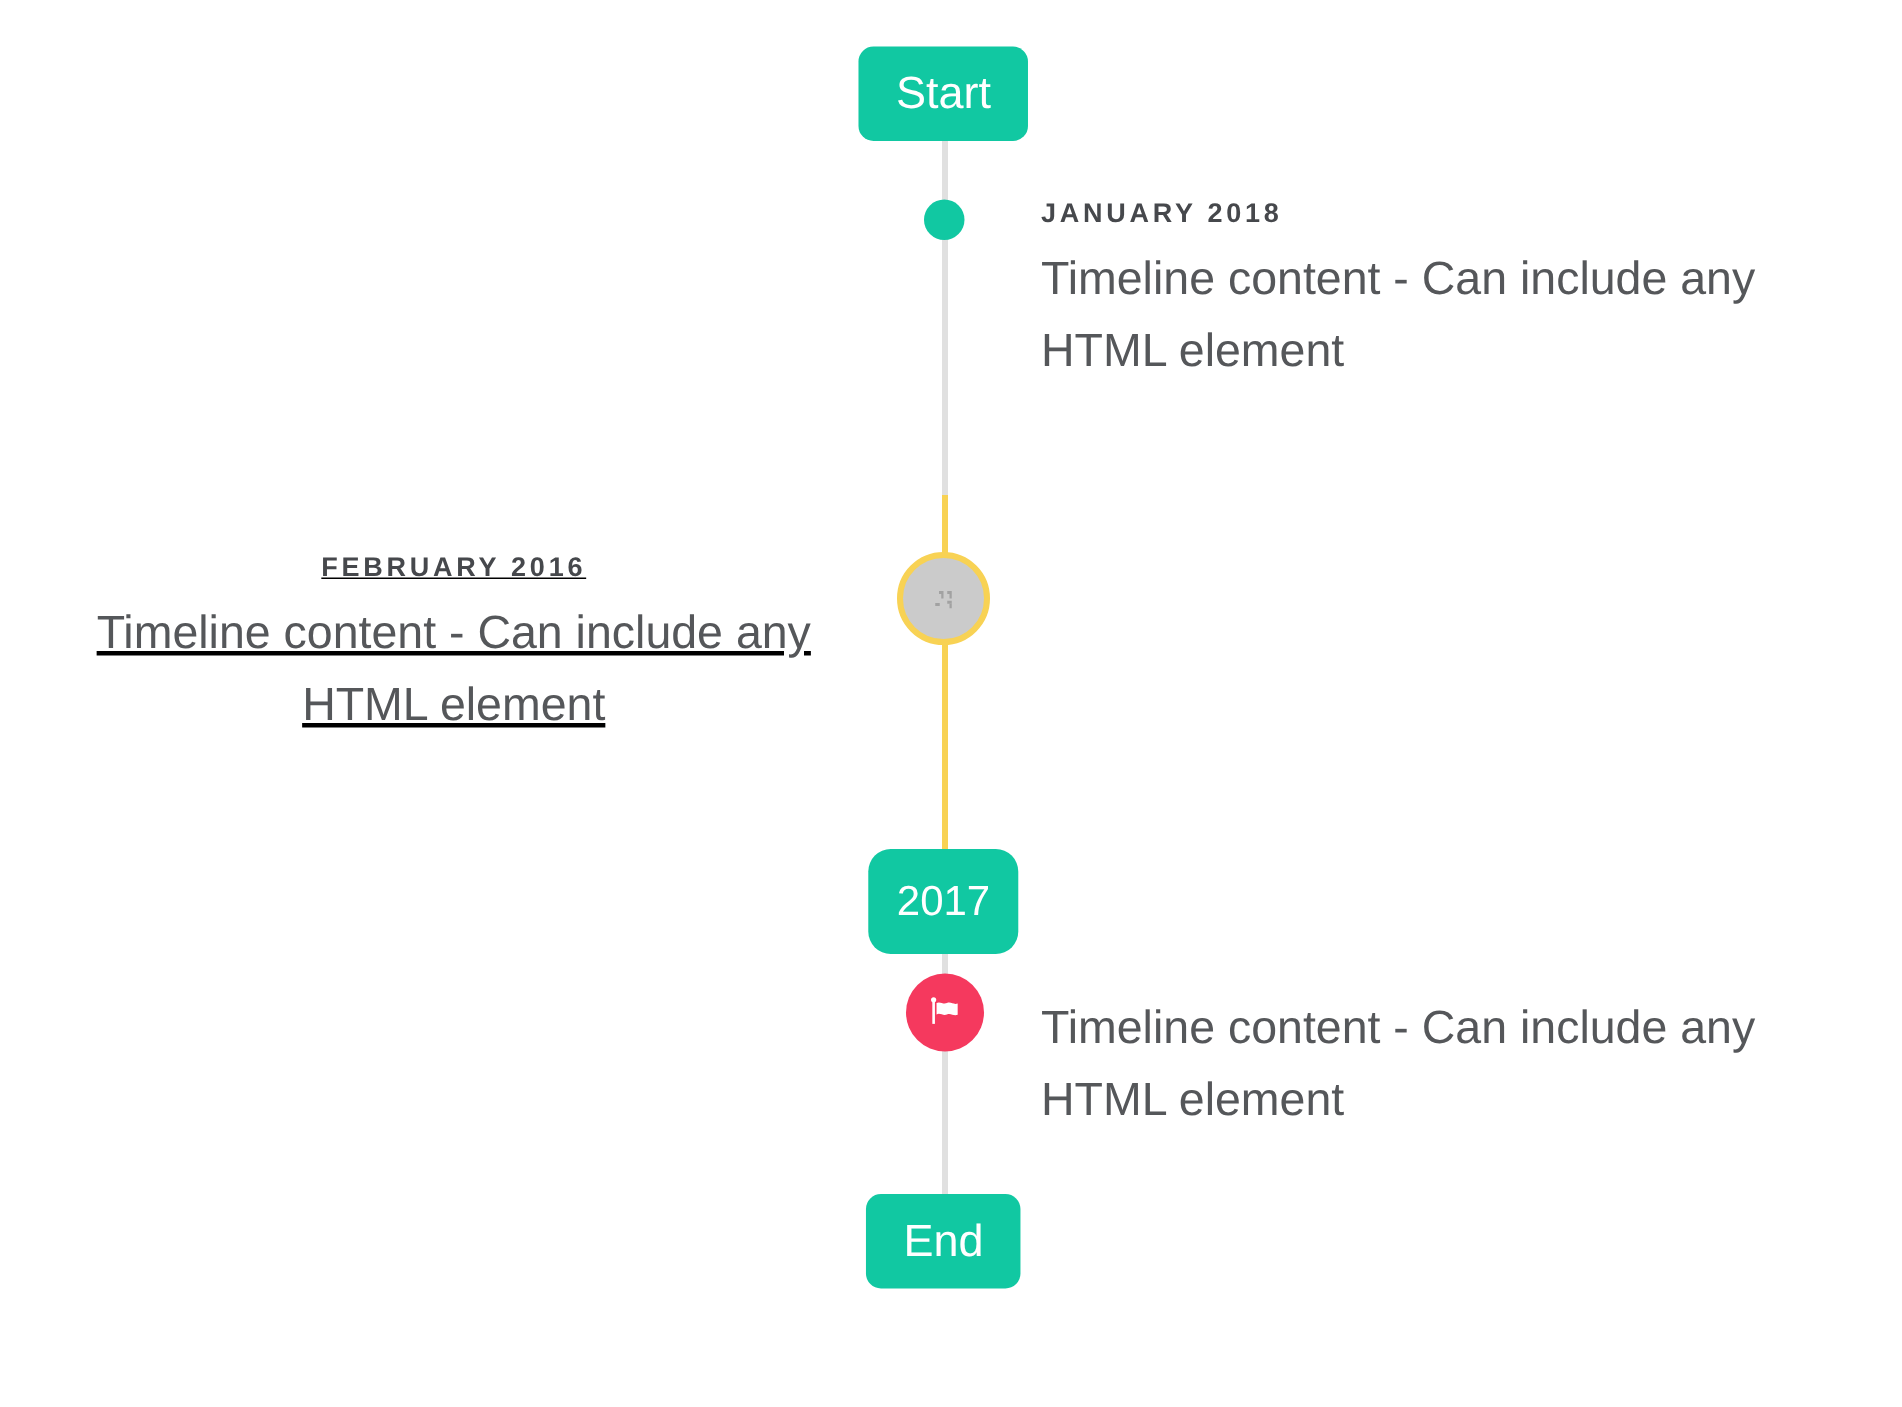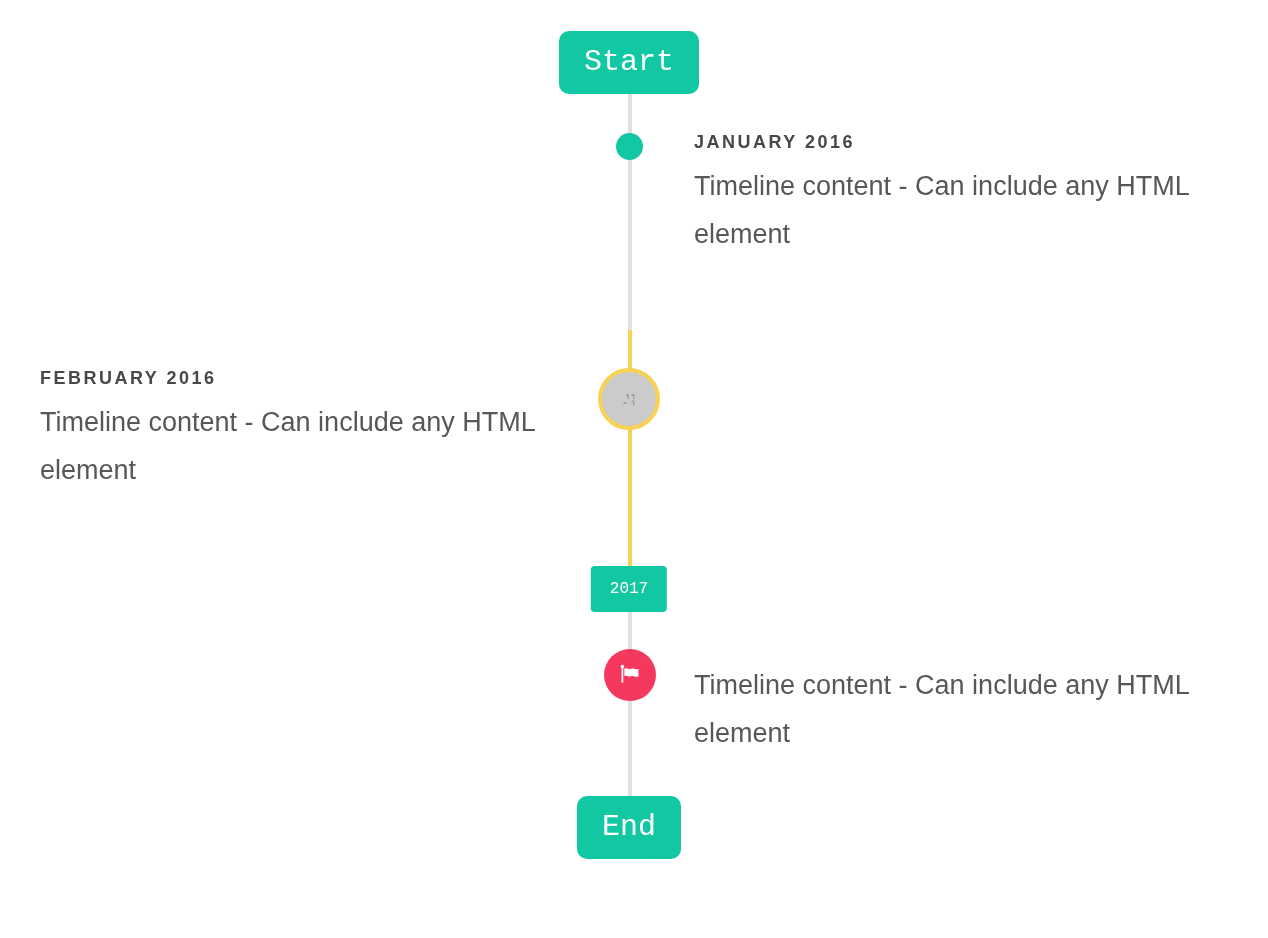--- a/index.html
+++ b/index.html
@@ -37,33 +37,32 @@
   
   .badge {
     position: absolute;
     left: 629px;
     transform: translateX(-50%);
     background: var(--teal);
     color: var(--badge_text);
     text-align: right;
     z-index: 3;
     white-space: nowrap;
-    font-family: Liberation Mono, monospace;
   }
   .badge.large {
     font-size: 30px;
     line-height: 35px;
     padding: 14px 25px;
     border-radius: 10px;
   }
   .badge.small {
-    font-size: 16px;
+    font-size: 28px;
     line-height: 28px;
-    padding: 9px 19px;
-    border-radius: 4px;
+    padding: 21px 19px;
+    border-radius: 15px;
   }
   .badge.start { top: 31px; }
   .badge.year  { top: 566px; }
   .badge.end   { top: 796px; }
 
   
   .marker { position: absolute; z-index: 4; border-radius: 50%; }
   .marker.dot {
     left: 616px; top: 133px;
     width: 27px; height: 27px;
@@ -82,56 +81,56 @@
     background: var(--red);
     display: flex; align-items: center; justify-content: center;
   }
 
   
   .event {
     position: absolute;
     width: 525px;
   }
   .event.right { left: 694px; text-align: left; }
-  .event.left  { right: 703px; text-align: left; }
+  .event.left  { right: 703px; text-align: center; text-decoration: underline; }
   .event.ev-jan { top: 132px; }
   .event.ev-feb { top: 368px; }
   .event.ev-mar { top: 651px; }
 
   .event .date {
     font-size: 18px;
     font-weight: bold;
     letter-spacing: 2.5px;
     line-height: 20px;
     color: var(--label_color);
   }
   .event .content {
     margin-top: 10px;
-    font-size: 27px;
+    font-size: 31px;
     line-height: 48px;
     color: var(--content_color);
   }
 
   .icon-svg { display: block; }
 </style>
 </head>
 <body>
 
 <div class="stage">
 
   <div class="rail base"></div>
   <div class="rail highlight"></div>
 
   <div class="badge large start">
     <span>Start</span>
   </div>
 
   <div class="marker dot"></div>
   <div class="event right ev-jan">
-    <div class="date">JANUARY 2016</div>
+    <div class="date">JANUARY 2018</div>
     <div class="content">Timeline content - Can include any HTML element</div>
   </div>
 
   <div class="marker image">
     <span>
       <svg class="icon-svg" width="15" height="15" viewBox="0 0 15 15">
         <g fill="#a2a2a2">
           <rect x="4" y="2" width="3" height="2"></rect>
           <rect x="5.5" y="4" width="1.5" height="3"></rect>
           <rect x="9.5" y="2" width="3" height="2"></rect>

